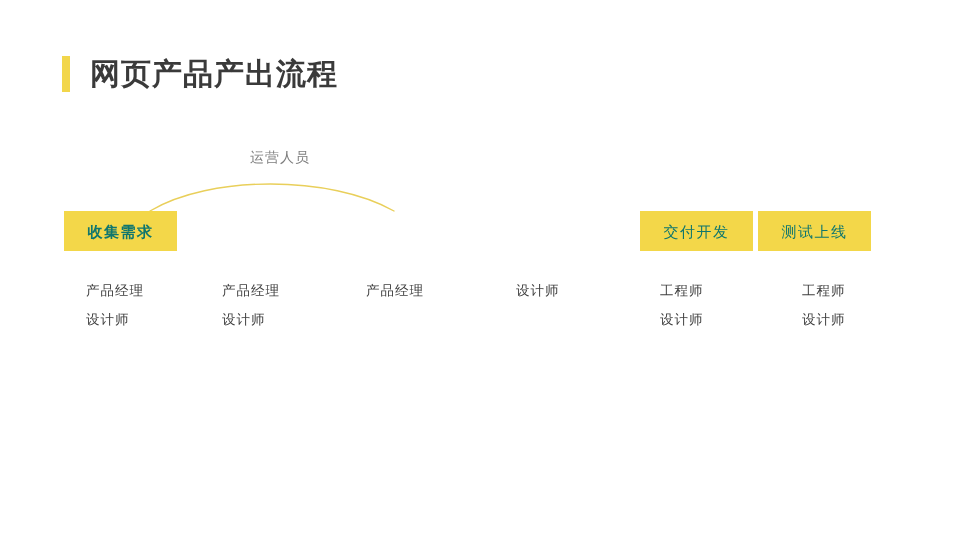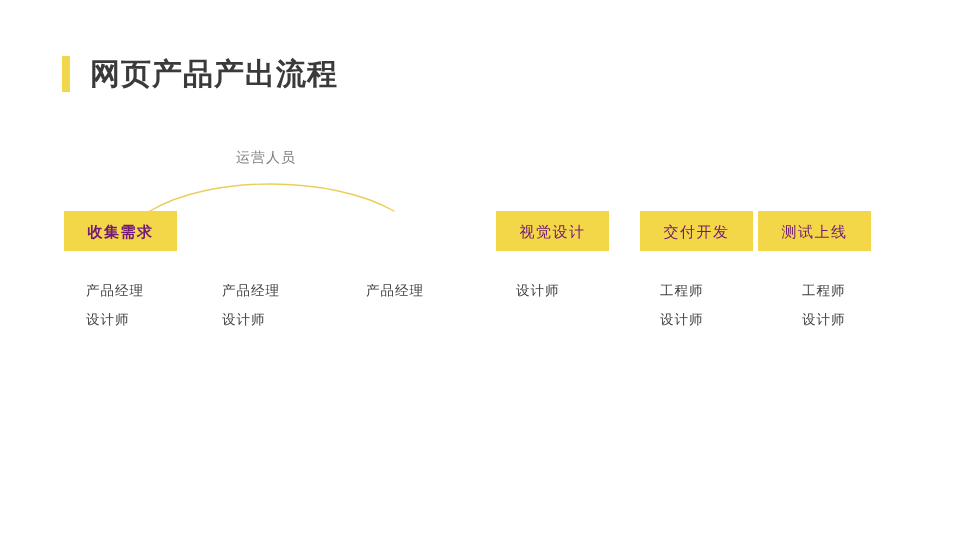--- a/index.html
+++ b/index.html
@@ -53,42 +53,42 @@
   #arc-svg {
     position: absolute;
     left: 100px;
     top: 170px;
     width: 340px;
     height: 50px;
   }
 
   #arc-label {
     position: absolute;
-    left: 236px;
+    left: 250px;
     top: 149px;
     font-size: 14px;
     color: #7d7d7d;
     letter-spacing: 1px;
     white-space: nowrap;
   }
 
   .stage-box {
     position: absolute;
     top: 211px;
     width: 113px;
     height: 40px;
     background: #f3d749;
     display: flex;
     align-items: center;
     justify-content: center;
     box-sizing: border-box;
   }
   .stage-box-label {
     font-size: 15px;
-    color: #701a75;
+    color: #0f766e;
     letter-spacing: 1.5px;
     line-height: 1;
     white-space: nowrap;
   }
   .stage-box.emphasis .stage-box-label {
     font-weight: 700;
   }
 
   .role-column {
     position: absolute;
@@ -114,23 +114,20 @@
 <div id="flow-area">
 
   <svg id="arc-svg" viewBox="0 0 340 50" xmlns="http://www.w3.org/2000/svg">
     <path d="M 50 41 C 110 5, 230 5, 294 41" fill="none" stroke="#e9cf5a" stroke-width="1.4" stroke-linecap="round"></path>
   </svg>
   <div id="arc-label">运营人员</div>
 
   <div class="stage-box emphasis" style="left:64px">
     <span class="stage-box-label">收集需求</span>
   </div>
-  <div class="stage-box" style="left:496px">
-    <span class="stage-box-label">视觉设计</span>
-  </div>
   <div class="stage-box" style="left:640px">
     <span class="stage-box-label">交付开发</span>
   </div>
   <div class="stage-box" style="left:758px">
     <span class="stage-box-label">测试上线</span>
   </div>
 
   <div class="role-column" style="left:86px">
     <div class="role-label">产品经理</div>
     <div class="role-label">设计师</div>

